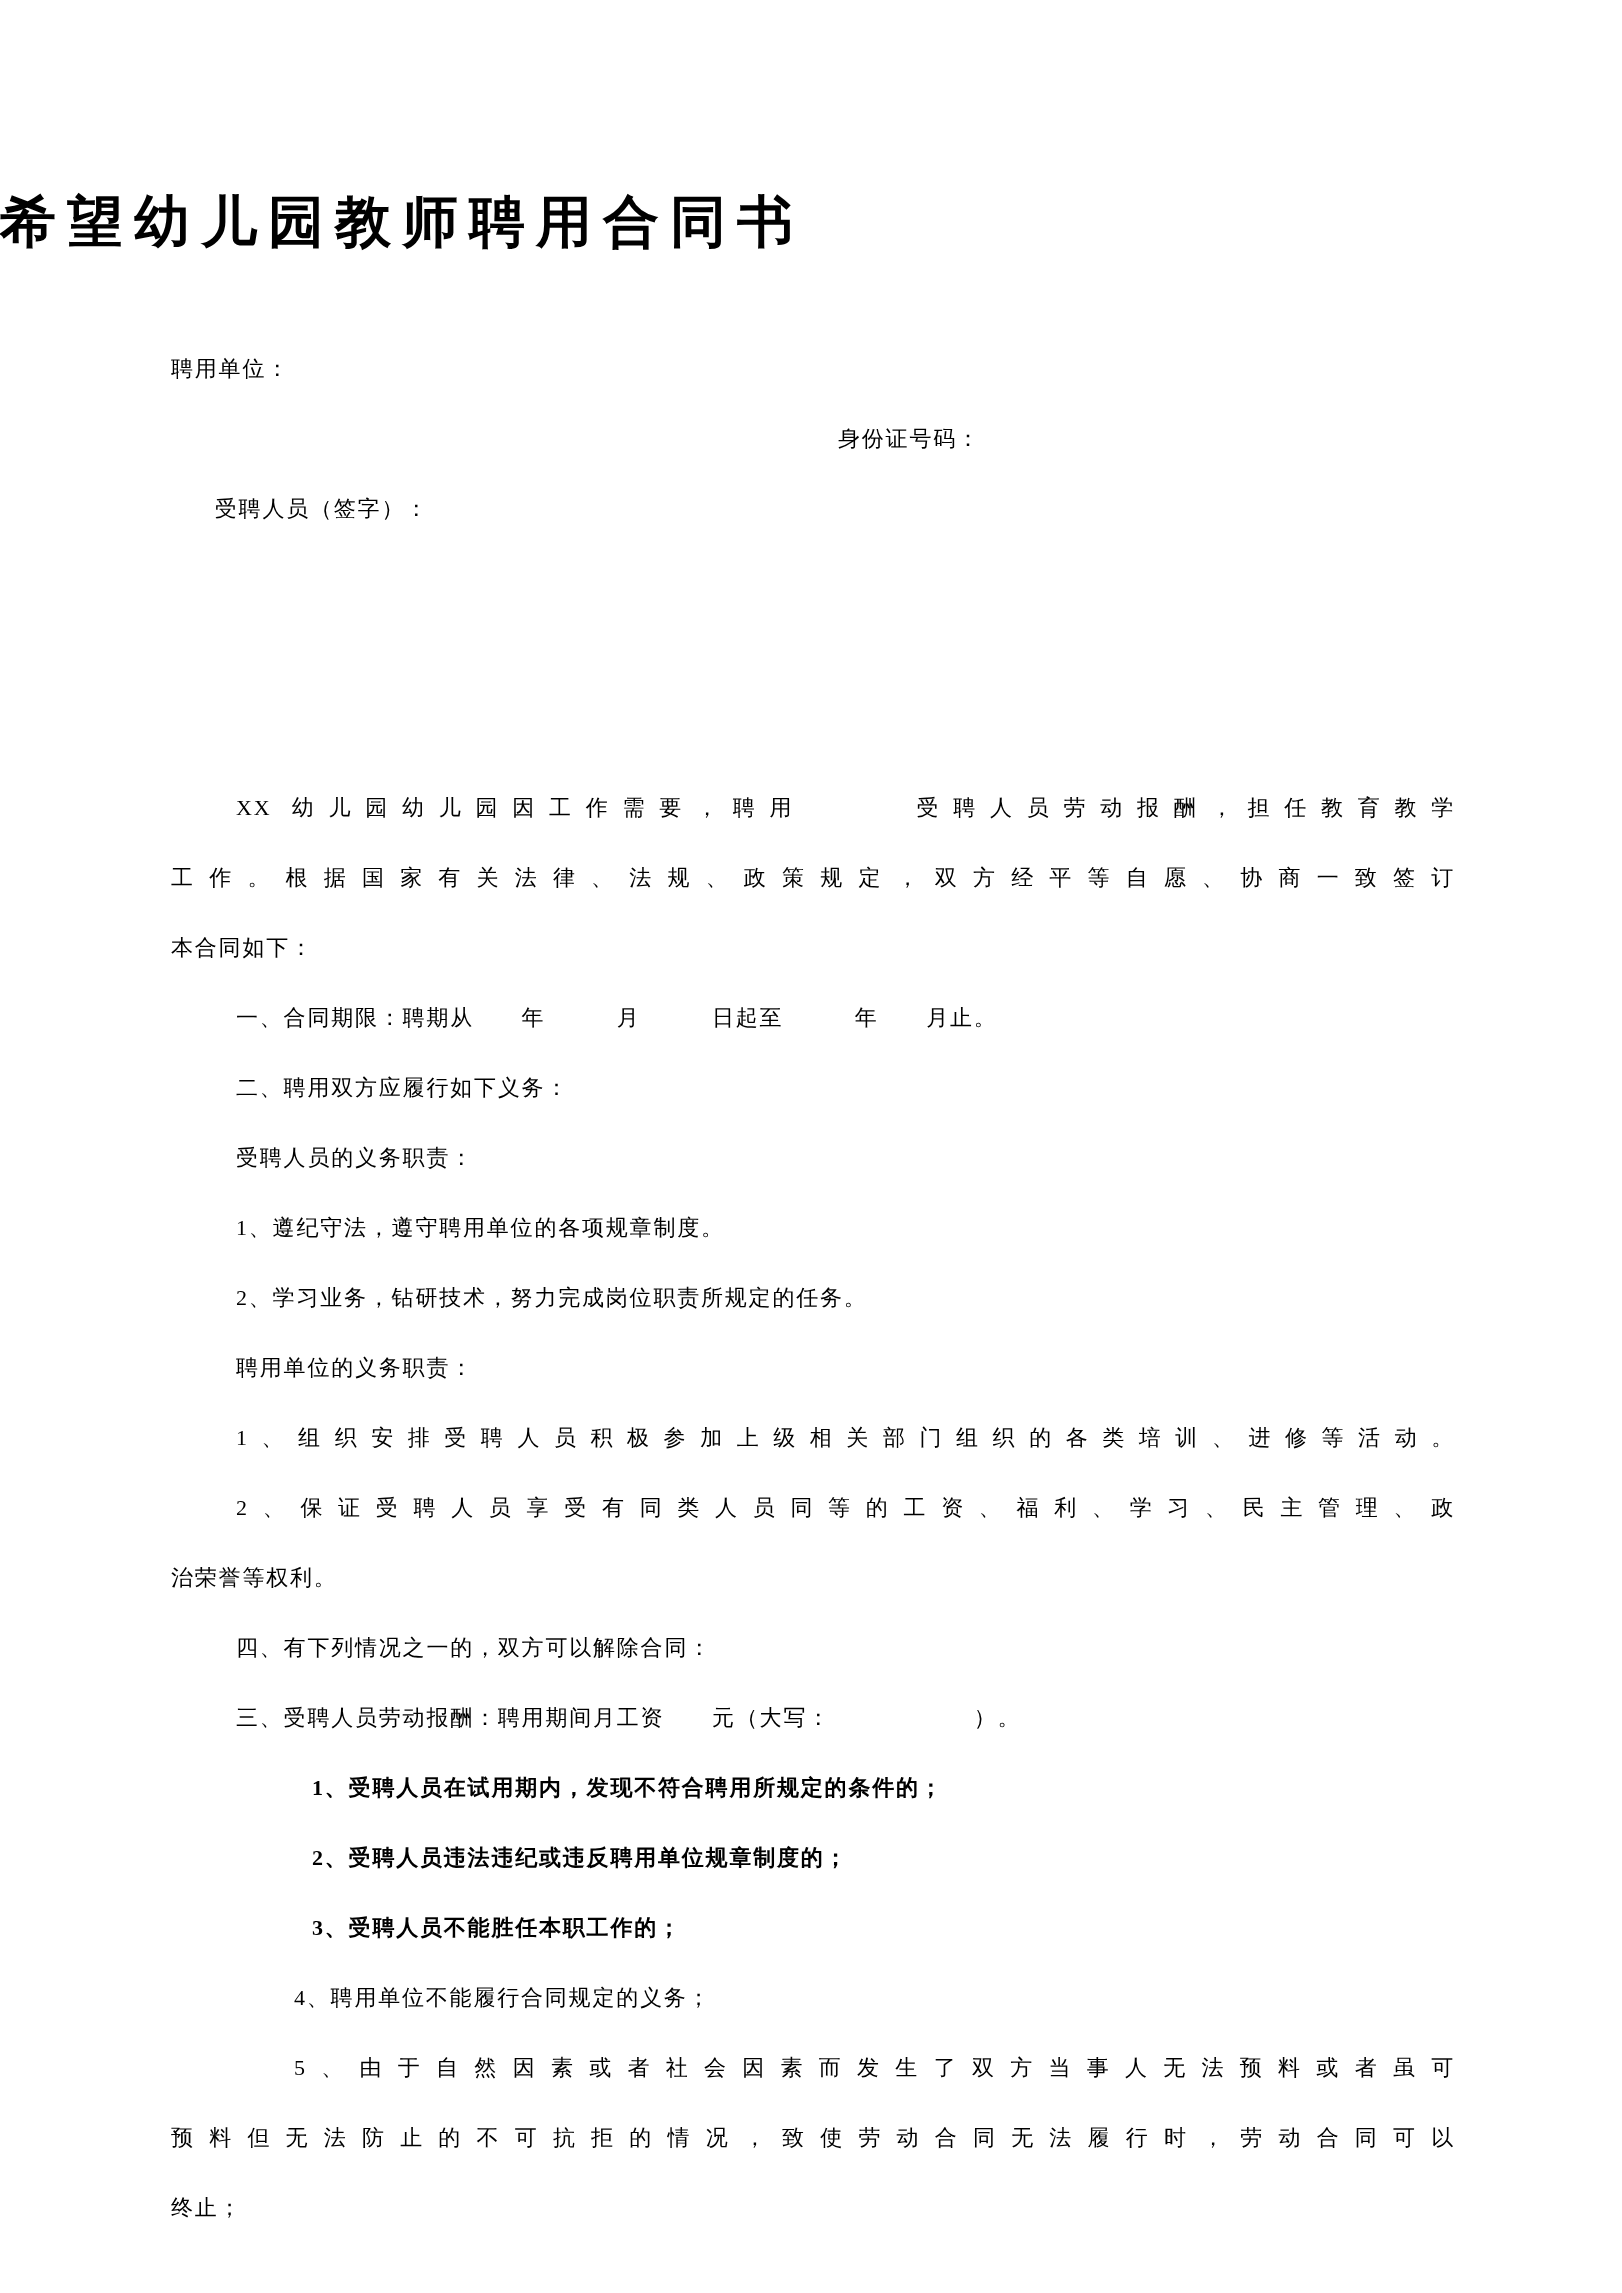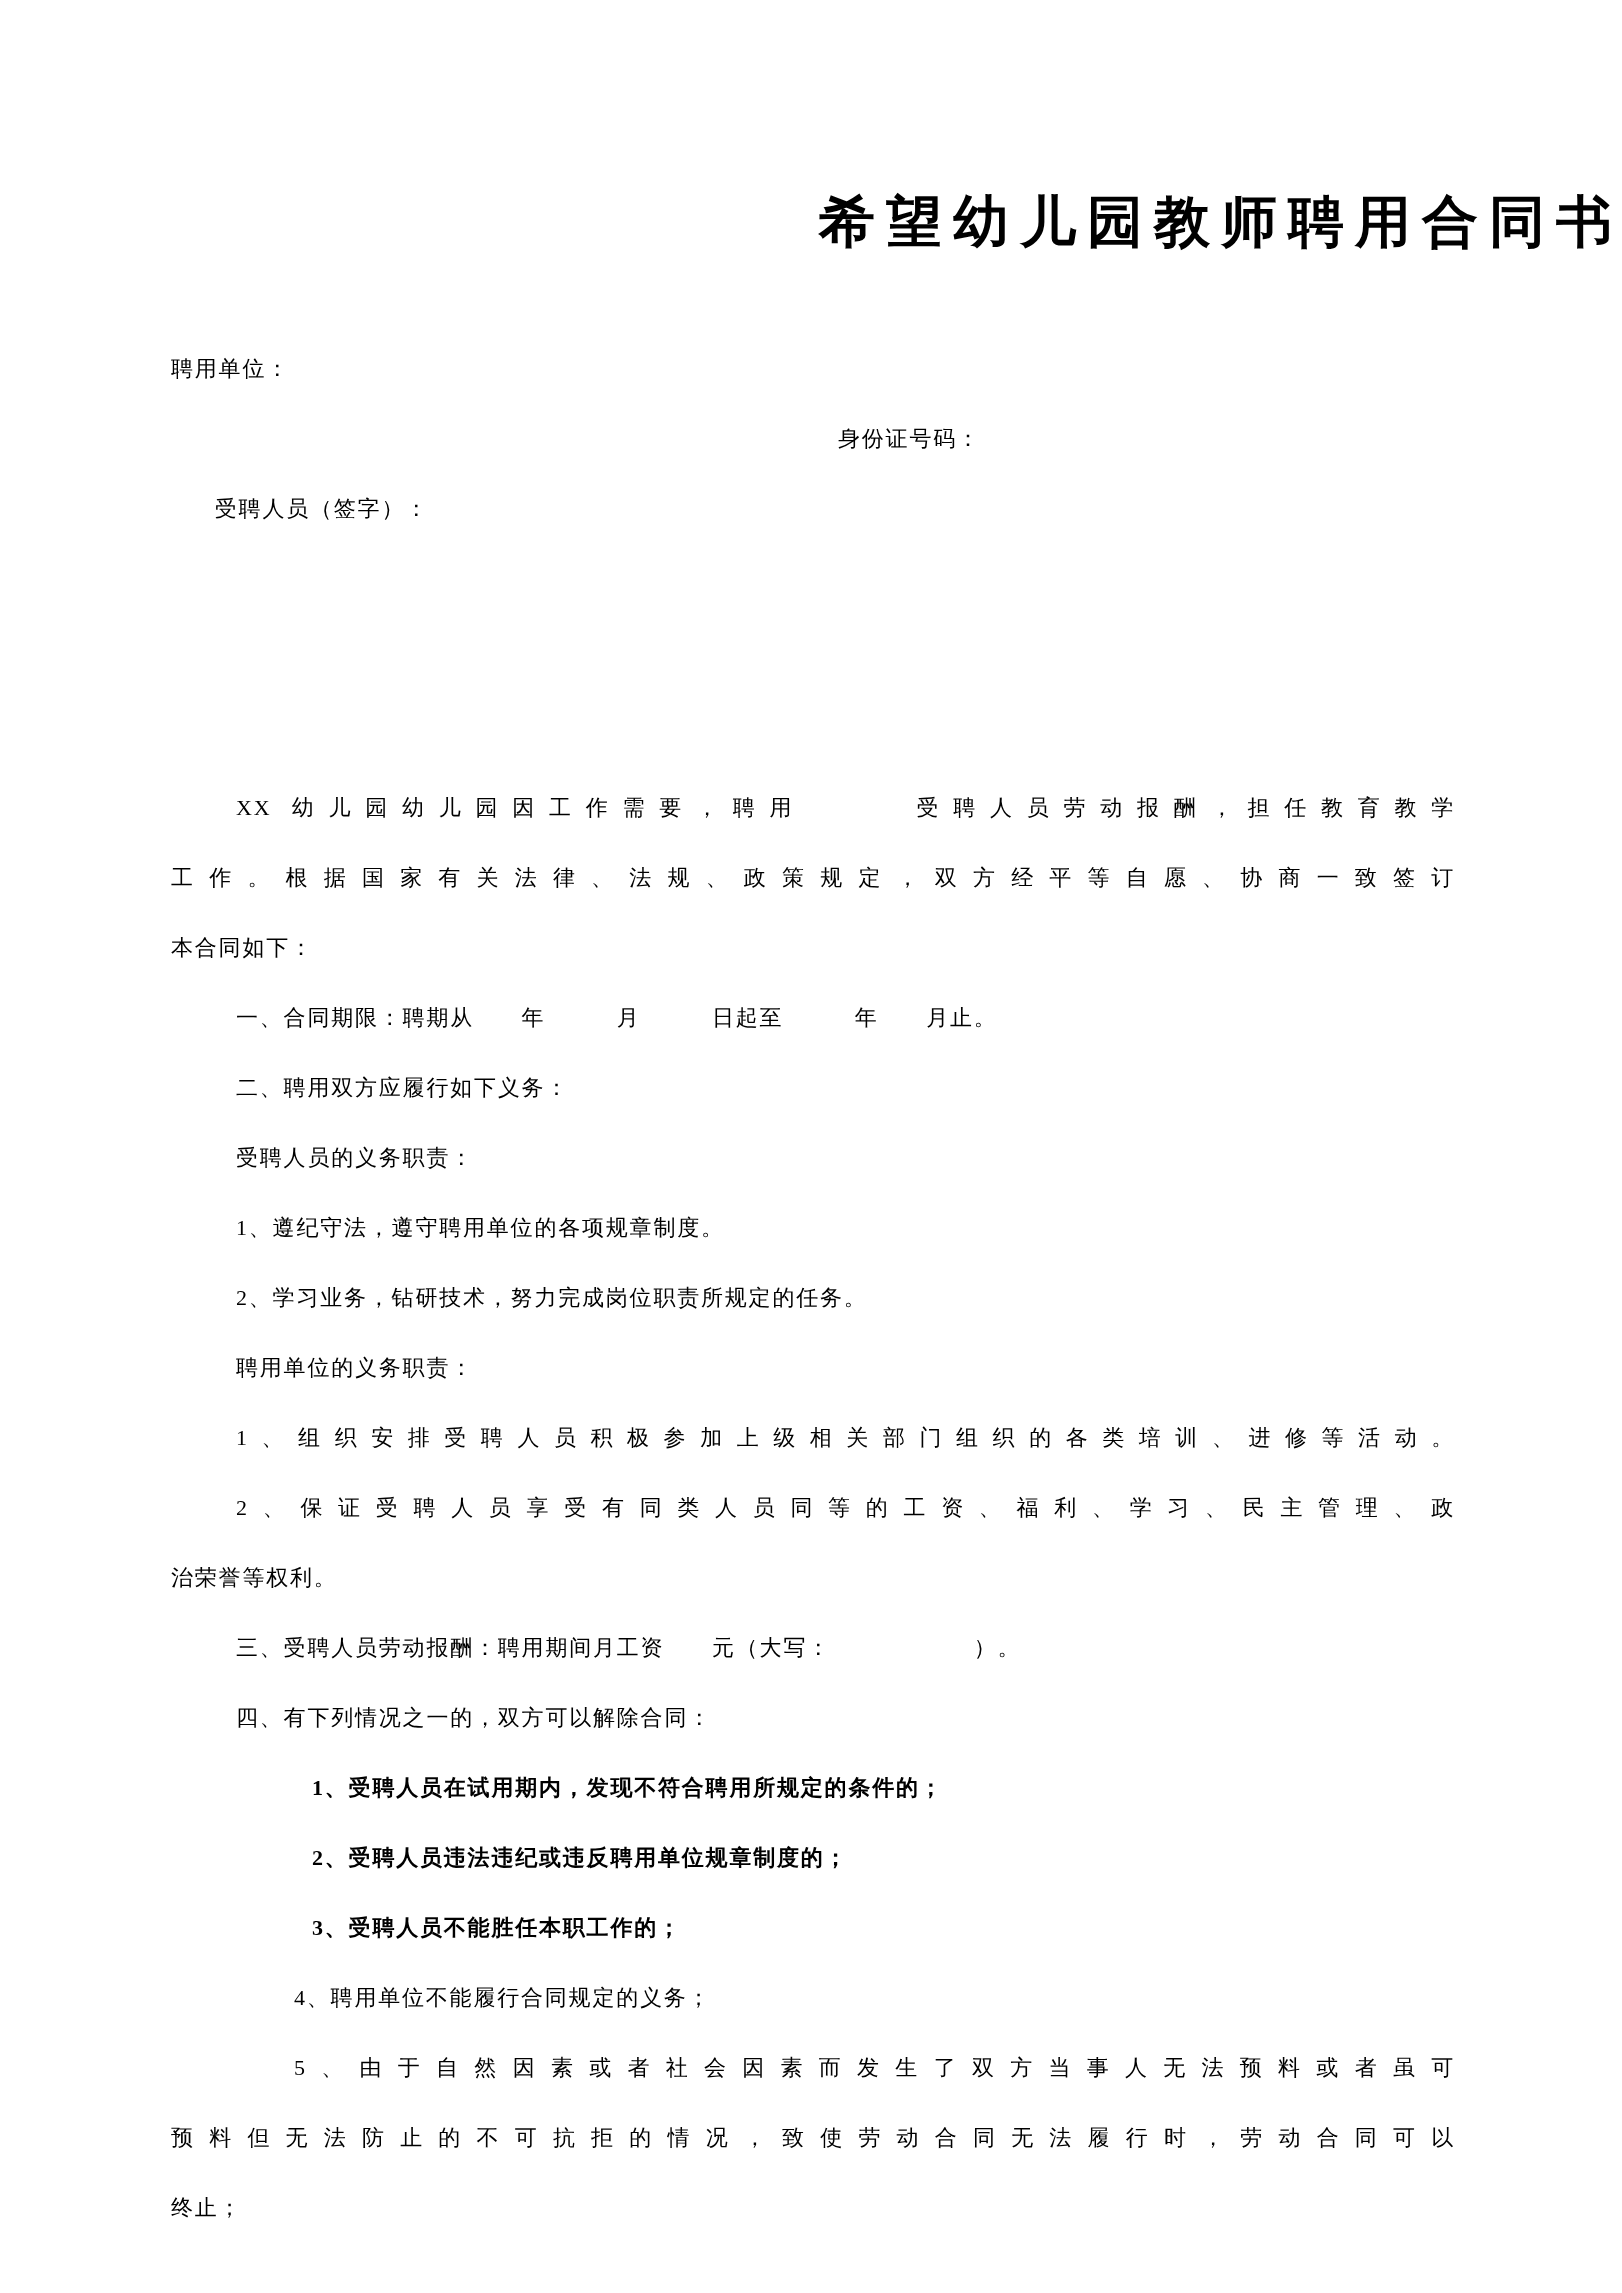--- a/index.html
+++ b/index.html
@@ -12,21 +12,21 @@
     width: 1623px;
     height: 2294px;
     background: #ffffff;
     color: #000000;
     overflow: hidden;
     font-family: "Liberation Serif", "DejaVu Serif", serif;
   }
   .title {
     margin: 0;
     padding-top: 186px;
-    text-align: right;
+    text-align: left;
     font-size: 56px;
     line-height: 73px;
     font-weight: 700;
     letter-spacing: 11px;
     white-space: nowrap;
   }
   .doc {
     margin: 75px 168px 0 171px;
     font-size: 22px;
     letter-spacing: 1.8px;
@@ -75,22 +75,22 @@
     <div class="ln">本合同如下：</div>
     <div class="ln ind2">一、合同期限：聘期从　　年　　　月　　　日起至　　　年　　月止。</div>
     <div class="ln ind2">二、聘用双方应履行如下义务：</div>
     <div class="ln ind2">受聘人员的义务职责：</div>
     <div class="ln ind2">1、遵纪守法，遵守聘用单位的各项规章制度。</div>
     <div class="ln ind2">2、学习业务，钻研技术，努力完成岗位职责所规定的任务。</div>
     <div class="ln ind2">聘用单位的义务职责：</div>
     <div class="ln ind2 just">1、组织安排受聘人员积极参加上级相关部门组织的各类培训、进修等活动。</div>
     <div class="ln ind2 just">2、保证受聘人员享受有同类人员同等的工资、福利、学习、民主管理、政</div>
     <div class="ln">治荣誉等权利。</div>
+    <div class="ln ind2">四、有下列情况之一的，双方可以解除合同：</div>
     <div class="ln ind2">三、受聘人员劳动报酬：聘用期间月工资　　元（大写：　　　　　　）。</div>
-    <div class="ln ind2">四、有下列情况之一的，双方可以解除合同：</div>
     <div class="ln ind4">1、受聘人员在试用期内，发现不符合聘用所规定的条件的；</div>
     <div class="ln ind4">2、受聘人员违法违纪或违反聘用单位规章制度的；</div>
     <div class="ln ind4">3、受聘人员不能胜任本职工作的；</div>
     <div class="ln ind4b">4、聘用单位不能履行合同规定的义务；</div>
     <div class="ln ind4b just">5、由于自然因素或者社会因素而发生了双方当事人无法预料或者虽可</div>
     <div class="ln just">预料但无法防止的不可抗拒的情况，致使劳动合同无法履行时，劳动合同可以</div>
     <div class="ln">终止；</div>
 
   </div>
 </div>

